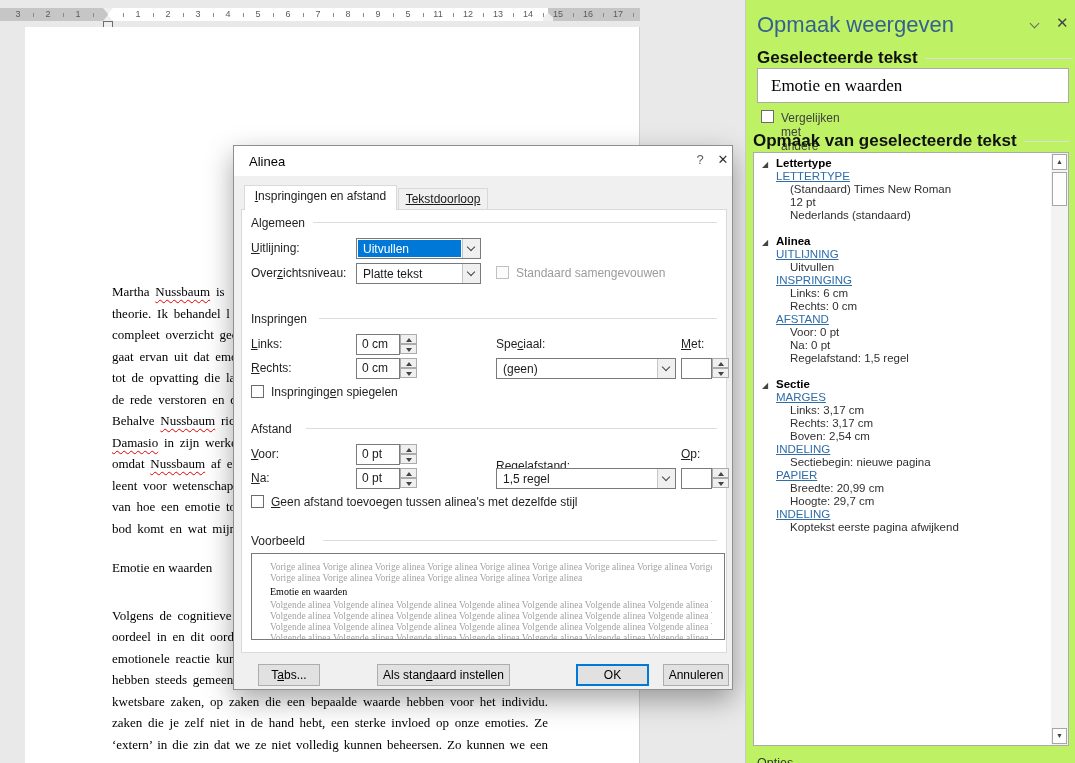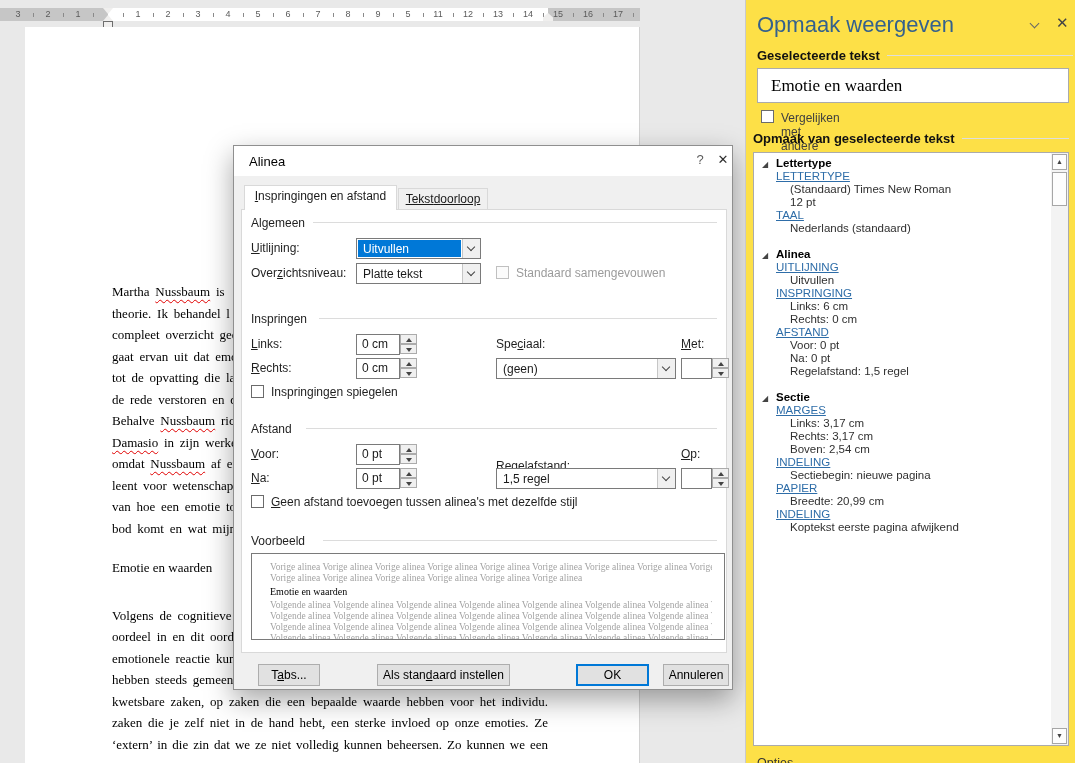--- a/index.html
+++ b/index.html
@@ -70,28 +70,28 @@
                  background:#fff; overflow:hidden; }
   .pv-line { margin-left:18px; width:442px; height:11px; overflow:hidden; white-space:nowrap;
              font-family:"Liberation Serif", serif; font-size:9.5px; color:#a3a3a3; }
   .pv-black { margin-left:18px; height:12px; font-family:"Liberation Serif", serif; font-size:10px; color:#000;
               margin-top:2px; margin-bottom:2px; }
   .btn { position:absolute; top:518px; height:22px; background:#e1e1e1; border:1px solid #adadad;
          font-size:12px; text-align:center; line-height:20px; color:#000; }
   .btn.default { border:2px solid #0078d7; line-height:18px; }
 
   
-  .pane { position:absolute; left:745px; top:0; width:330px; height:763px; background:#fde047;
+  .pane { position:absolute; left:745px; top:0; width:330px; height:763px; background:#bef264;
           border-left:1px solid #c9c9c9; }
   .pane-title { position:absolute; left:11px; top:12px; font-size:22px; color:#34618d; font-weight:normal; }
   .pane-chev { position:absolute; left:283px; top:18px; width:14px; height:14px; }
   .pane-chev i { position:absolute; left:2px; top:2px; width:7px; height:7px; border-right:1.5px solid #666;
                  border-bottom:1.5px solid #666; transform:rotate(45deg); }
   .pane-close { position:absolute; left:310px; top:14px; font-size:15px; color:#444; }
-  .pane-h { position:absolute; font-size:13px; font-weight:bold; color:#111; display:flex; align-items:center; width:316px; }
+  .pane-h { position:absolute; font-size:17px; font-weight:bold; color:#111; display:flex; align-items:center; width:316px; }
   .pane-h .rule { flex:1; height:1px; background:#dedede; margin-left:7px; }
   .sample-box { position:absolute; left:11px; top:68px; width:312px; height:35px; background:#fff;
                 border:1px solid #ababab; }
   .sample-text { position:absolute; left:13px; top:7px; font-family:"Liberation Serif", serif; font-size:17px; color:#000; }
   .pane-cb-row { position:absolute; left:15px; top:109px; }
   .listbox { position:absolute; left:7px; top:152px; width:316px; height:594px; background:#fff; border:1px solid #ababab; }
   .tree { position:absolute; left:0; top:4px; width:292px; }
   .trow { height:13px; line-height:13px; font-size:11.5px; white-space:nowrap; position:relative; }
   .trow .tri { display:none; }
   .trow.group { font-weight:bold; padding-left:22px; color:#000; }
@@ -400,24 +400,20 @@
           <div class="trow value">
             
             <span class="lnk">(Standaard) Times New Roman</span>
           </div>
 
           <div class="trow value">
             
             <span class="lnk">12 pt</span>
           </div>
 
-          <div class="trow link">
-            
-            <span class="lnk">TAAL</span>
-          </div>
 
           <div class="trow value">
             
             <span class="lnk">Nederlands (standaard)</span>
           </div>
 
           <div class="trow gap">
             
             <span class="lnk"></span>
           </div>
@@ -516,20 +512,24 @@
           <div class="trow link">
             
             <span class="lnk">PAPIER</span>
           </div>
 
           <div class="trow value">
             
             <span class="lnk">Breedte:  20,99 cm</span>
           </div>
 
+          <div class="trow value">
+            
+            <span class="lnk">Hoogte:  29,7 cm</span>
+          </div>
 
           <div class="trow link">
             
             <span class="lnk">INDELING</span>
           </div>
 
           <div class="trow value">
             
             <span class="lnk">Koptekst eerste pagina afwijkend</span>
           </div>

